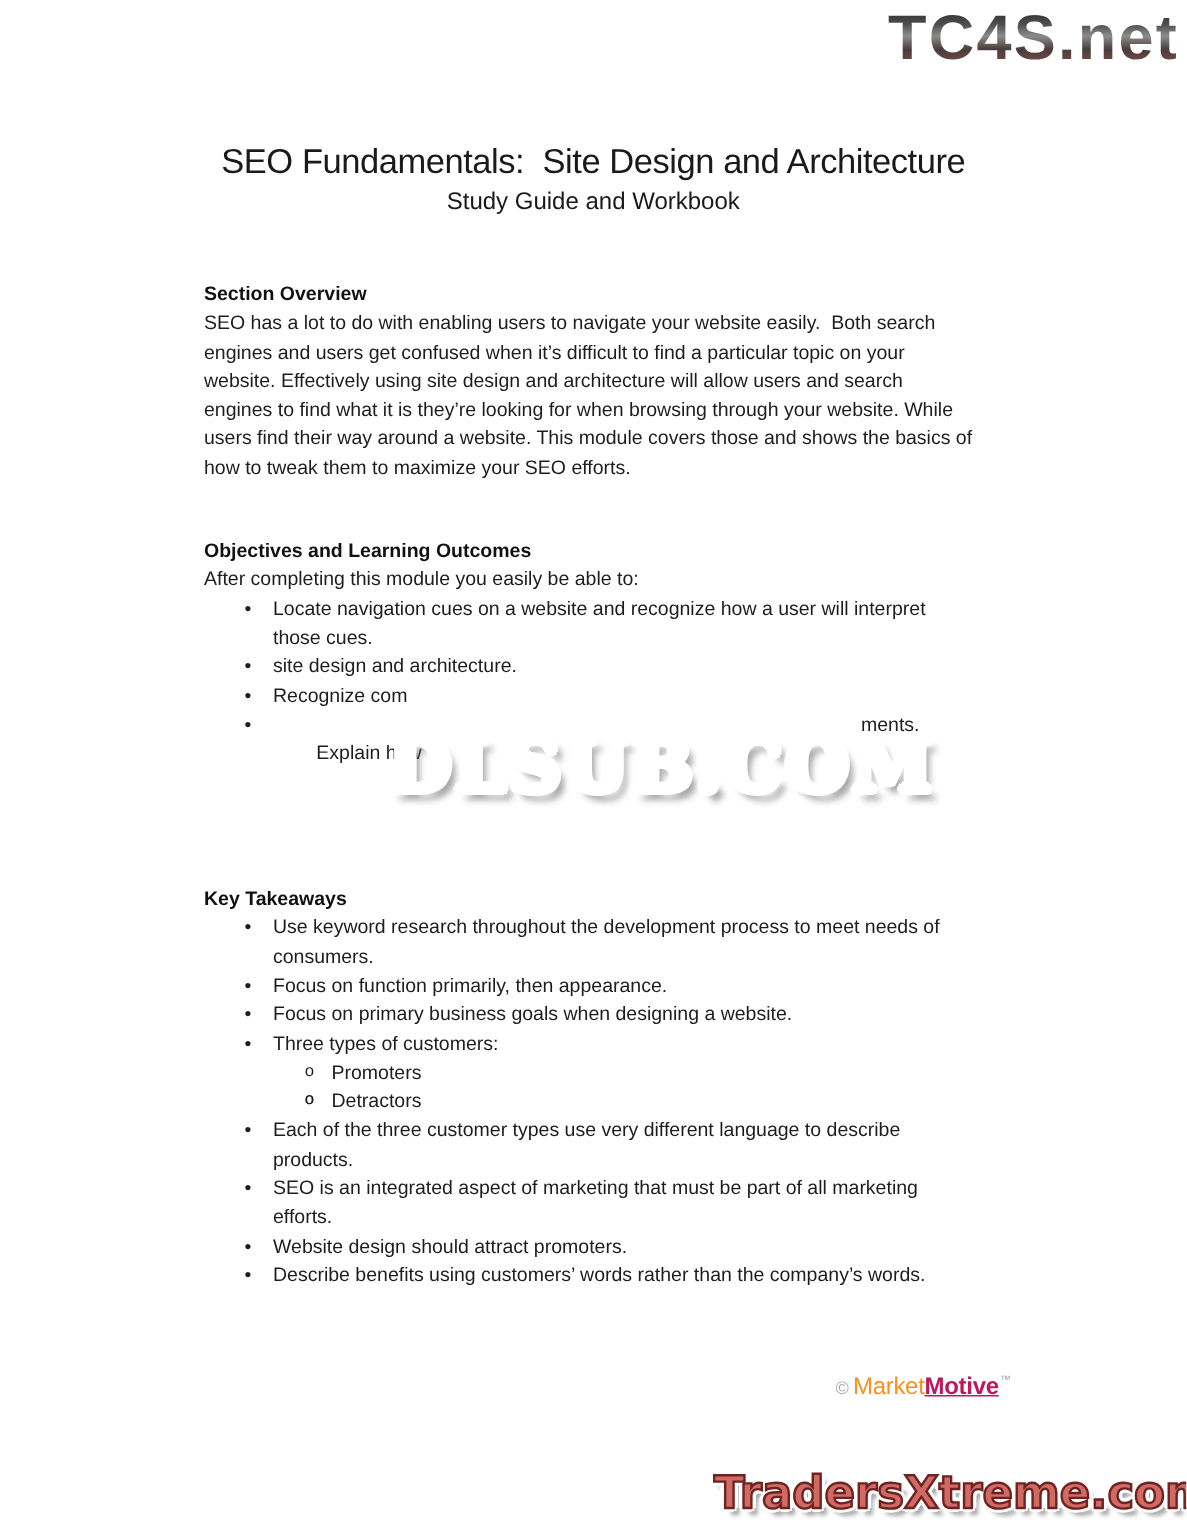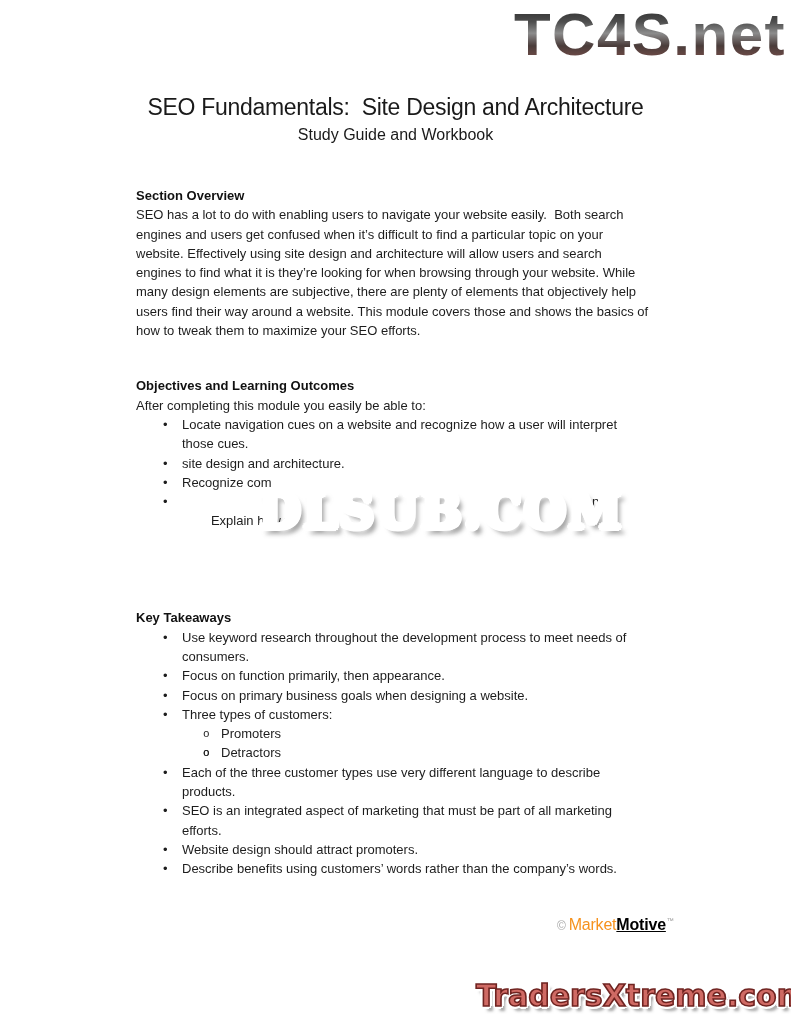--- a/index.html
+++ b/index.html
@@ -8,21 +8,21 @@
     width:791px;height:1024px;
     background:#ffffff;
     overflow:hidden;
     font-family:"Liberation Sans","DejaVu Sans",sans-serif;
     color:#1d1d1d;
   }
 
   
   .tc4s{
     position:absolute;top:3px;right:5px;
-    font-size:60px;font-weight:bold;letter-spacing:1.5px;line-height:1.05;
+    font-size:42px;font-weight:bold;letter-spacing:1.5px;line-height:1.05;
     background:linear-gradient(180deg,#222222 0%,#4e4e4e 30%,#8c8c8c 48%,#4a3c3a 68%,#6b4a46 85%,#a08078 100%);
     -webkit-background-clip:text;background-clip:text;color:transparent;
   }
 
   .title{
     position:absolute;top:94px;left:0;width:100%;text-align:center;
     font-size:23px;color:#1a1a1a;white-space:pre;letter-spacing:-0.3px;
   }
   .subtitle{
     position:absolute;top:126px;left:0;width:100%;text-align:center;
@@ -62,21 +62,21 @@
       5px 6px 4px rgba(95,95,95,0.55);
   }
 
   
   .mm{
     position:absolute;left:557px;top:916px;
     display:flex;align-items:baseline;font-size:16px;letter-spacing:-0.2px;
   }
   .mm-c{color:#a8a8a8;font-size:12px;margin-right:3px;}
   .mm-market{color:#f6921e;}
-  .mm-motive{color:#000000;font-weight:bold;text-decoration:underline;}
+  .mm-motive{color:#be185d;font-weight:bold;text-decoration:underline;}
   .mm-tm{color:#9a9a9a;font-size:7px;align-self:flex-start;margin-top:1px;margin-left:1px;}
 
   
   .wm-traders{
     position:absolute;left:476px;top:979px;
     font-family:"DejaVu Sans","Liberation Sans",sans-serif;
     font-weight:bold;font-size:30px;line-height:1.1;letter-spacing:0;
     color:#cf6a64;
     -webkit-text-stroke:1.6px #6f2320;
     text-shadow:
@@ -95,21 +95,20 @@
   <div class="title">SEO Fundamentals:  Site Design and Architecture</div>
   <div class="subtitle">Study Guide and Workbook</div>
 
   <div class="content">
 
     <div class="h">Section Overview</div>
     <div class="ln">SEO has a lot to do with enabling users to navigate your website easily.  Both search</div>
     <div class="ln">engines and users get confused when it’s difficult to find a particular topic on your</div>
     <div class="ln">website. Effectively using site design and architecture will allow users and search</div>
     <div class="ln">engines to find what it is they’re looking for when browsing through your website. While</div>
-    <div class="ln">many design elements are subjective, there are plenty of elements that objectively help</div>
     <div class="ln">users find their way around a website. This module covers those and shows the basics of</div>
     <div class="ln">how to tweak them to maximize your SEO efforts.</div>
 
     <div class="h mt-obj">Objectives and Learning Outcomes</div>
     <div class="ln">After completing this module you easily be able to:</div>
 
     <div class="bullet">
       <span class="mk">•</span>
       <div class="ln">Locate navigation cues on a website and recognize how a user will interpret</div>
       <div class="ln">those cues.</div>

